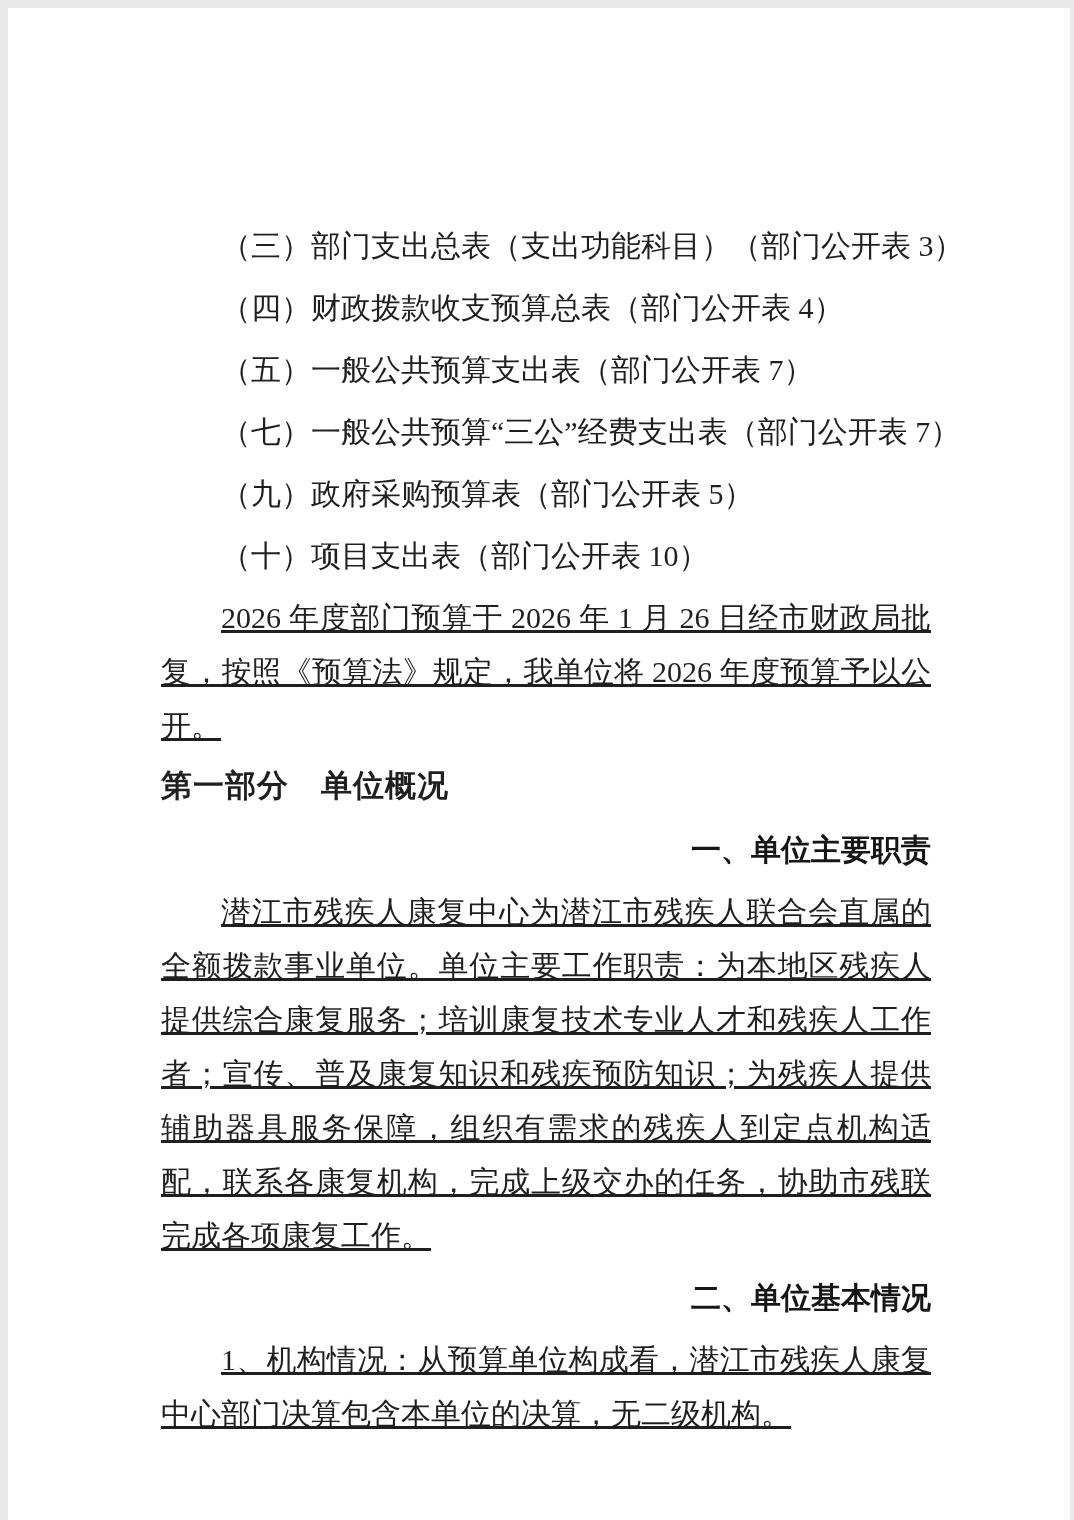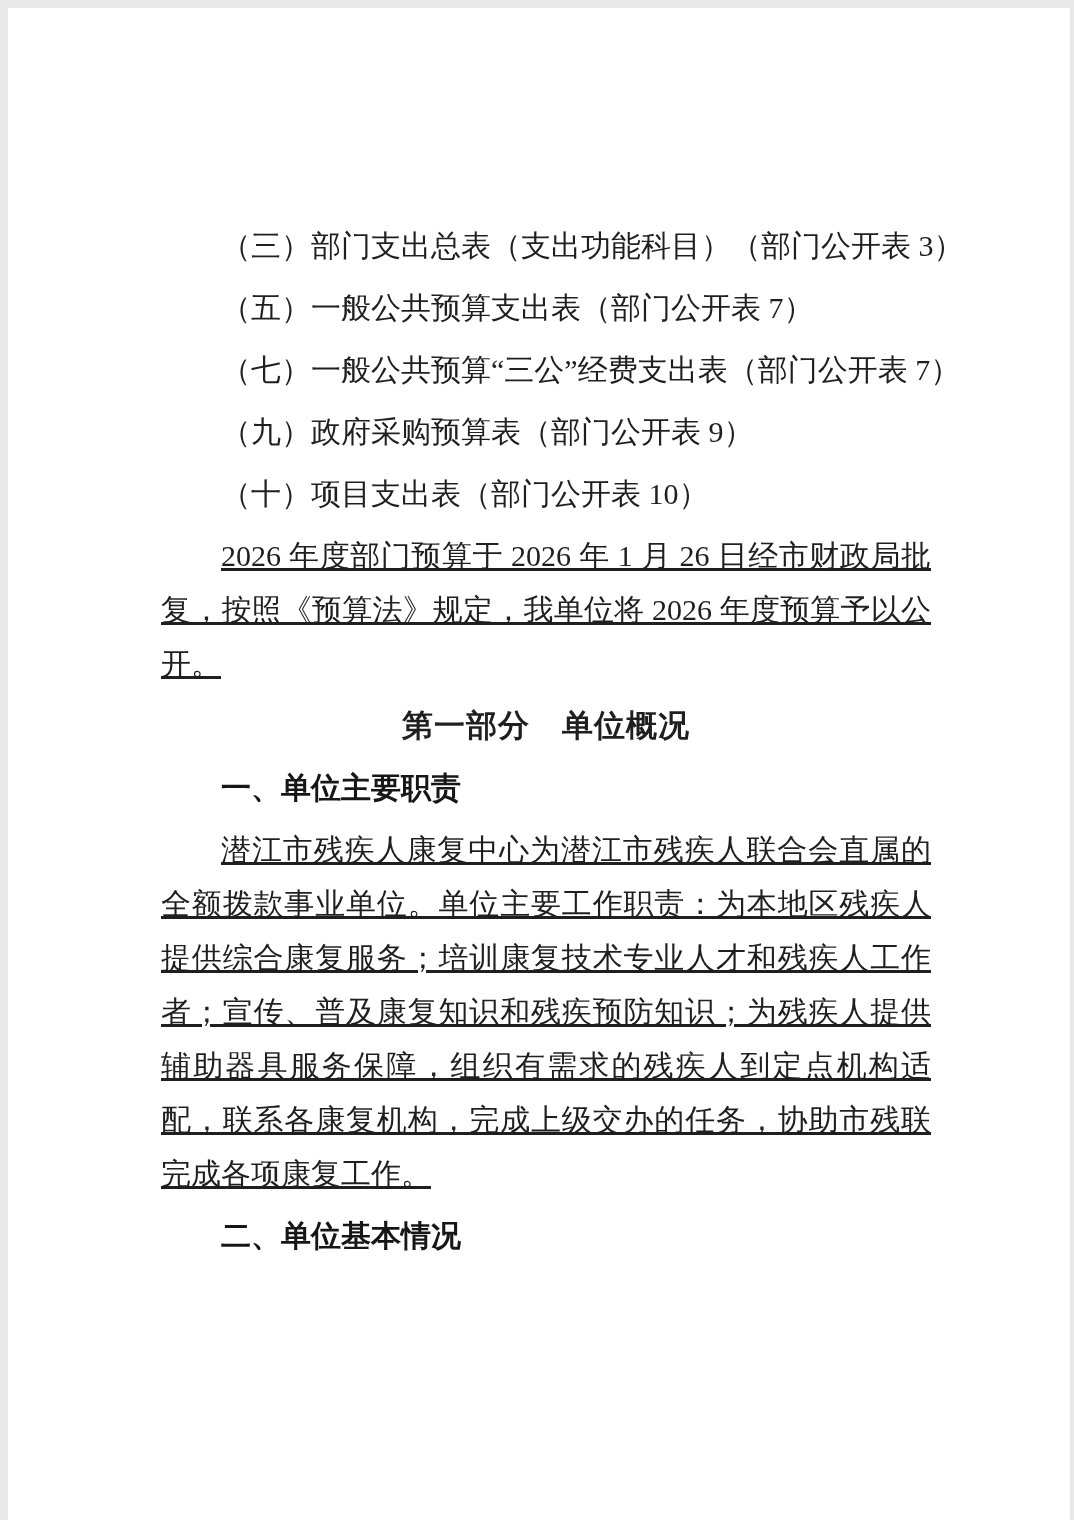--- a/index.html
+++ b/index.html
@@ -32,48 +32,51 @@
     line-height: 54px;
     text-indent: 60px;
     text-align: justify;
     font-family: "Liberation Serif", "DejaVu Serif", serif;
     text-decoration: underline;
   }
   .part-title {
     font-size: 31px;
     line-height: 54px;
     font-weight: 700;
-    text-align: center;
-    font-family: Liberation Sans, sans-serif;
+    text-align: left;
+    font-family: Liberation Mono, monospace;
     letter-spacing: 1px;
   }
   .section-heading {
     font-size: 30px;
     line-height: 54px;
     font-weight: 700;
     text-indent: 60px;
     font-family: "Liberation Sans", "DejaVu Sans", sans-serif;
     color: #161616;
+    text-align: right;
   }
 </style>
 </head>
 <body>
 
 <div class="page">
   <div class="content">
 
     <div class="toc-line">（三）部门支出总表（支出功能科目）（部门公开表 3）</div>
+    <div class="toc-line">（四）财政拨款收支预算总表（部门公开表 4）</div>
     <div class="toc-line">（五）一般公共预算支出表（部门公开表 7）</div>
     <div class="toc-line">（七）一般公共预算“三公”经费支出表（部门公开表 7）</div>
-    <div class="toc-line">（九）政府采购预算表（部门公开表 9）</div>
+    <div class="toc-line">（九）政府采购预算表（部门公开表 5）</div>
     <div class="toc-line">（十）项目支出表（部门公开表 10）</div>
 
     <div class="para">2026 年度部门预算于 2026 年 1 月 26 日经市财政局批复，按照《预算法》规定，我单位将 2026 年度预算予以公开。</div>
 
     <div class="part-title">第一部分　单位概况</div>
 
     <div class="section-heading">一、单位主要职责</div>
     <div class="para">潜江市残疾人康复中心为潜江市残疾人联合会直属的全额拨款事业单位。单位主要工作职责：为本地区残疾人提供综合康复服务；培训康复技术专业人才和残疾人工作者；宣传、普及康复知识和残疾预防知识；为残疾人提供辅助器具服务保障，组织有需求的残疾人到定点机构适配，联系各康复机构，完成上级交办的任务，协助市残联完成各项康复工作。</div>
 
     <div class="section-heading">二、单位基本情况</div>
+    <div class="para">1、机构情况：从预算单位构成看，潜江市残疾人康复中心部门决算包含本单位的决算，无二级机构。</div>
 
   </div>
 </div>
 
 </body></html>

